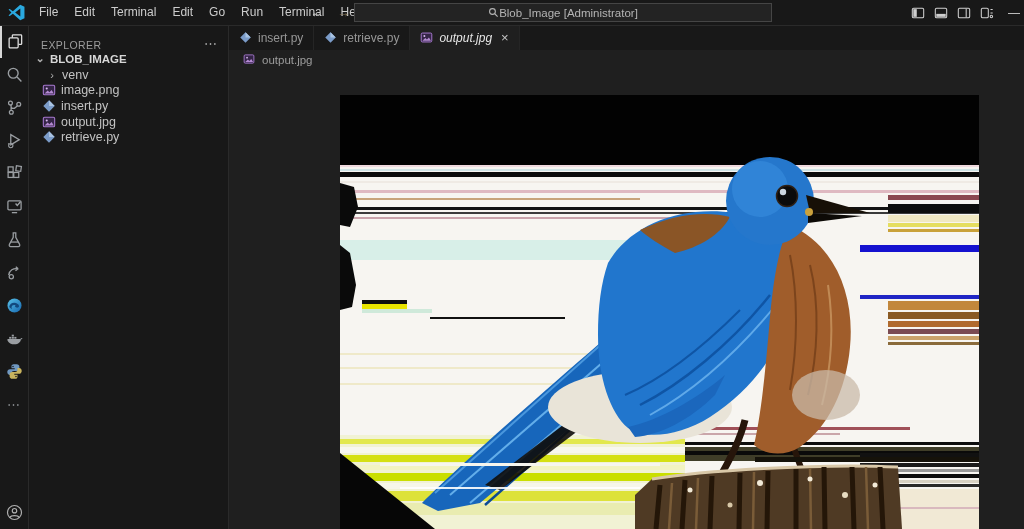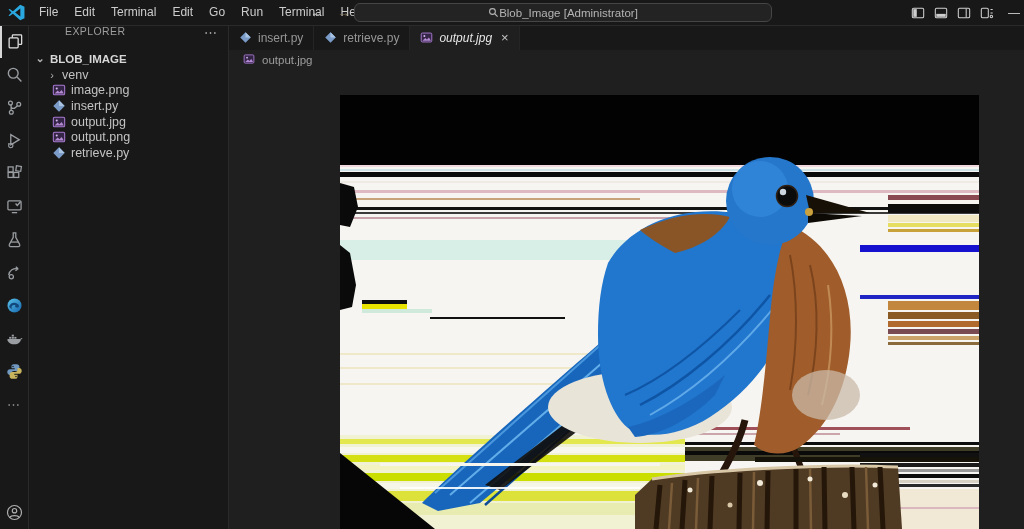--- a/index.html
+++ b/index.html
@@ -8,47 +8,47 @@
   
   .titlebar{position:absolute;left:0;top:0;width:1024px;height:25px;background:#181818;
             border-bottom:1px solid #2a2a2a;display:flex;align-items:center;z-index:30;}
   .vslogo{width:17px;height:17px;margin:0 6px 0 8px;flex:0 0 auto;}
   .menu{display:flex;align-items:center;height:100%;}
   .menu-item{font-size:12px;color:#cccccc;padding:4px 8px;line-height:25px;cursor:default;}
   .nav-arrows{position:absolute;left:310px;top:0;height:25px;display:flex;align-items:center;gap:14px;}
   .nav-arrow{font-size:13px;color:#c5c5c5;}
   .nav-arrow.fwd{color:#8a7a5a;}
   .command-center{position:absolute;left:354px;top:3px;width:416px;height:17px;background:#232323;
-            border:1px solid #454545;border-radius:6px;display:flex;align-items:center;justify-content:center;
+            border:1px solid #454545;border-radius:0;display:flex;align-items:center;justify-content:center;
             gap:0;font-size:11.5px;color:#b4b4b4;}
   .cc-search-icon{width:11px;height:11px;}
   .layout-controls{position:absolute;right:30px;top:0;height:25px;display:flex;align-items:center;gap:9px;}
   .layout-controls svg{width:14px;height:14px;}
   .win-min{position:absolute;right:4px;top:0;height:25px;display:flex;align-items:center;font-size:12px;color:#cfcfcf;}
   
   .activitybar{position:absolute;left:0;top:25px;width:28px;height:504px;background:#181818;
                border-right:1px solid #2a2a2a;display:flex;flex-direction:column;align-items:center;z-index:20;}
   .ab-item{width:28px;height:33px;display:flex;align-items:center;justify-content:center;}
   .ab-item svg{width:17px;height:17px;}
   .ab-item.active{border-left:2px solid #d7d7d7;width:26px;}
   .ab-more{color:#9a9ea2;font-size:13px;letter-spacing:1px;}
   .ab-spacer{flex:1;}
   .ab-account{width:28px;height:30px;display:flex;align-items:center;justify-content:center;margin-bottom:2px;}
   
   .sidebar{position:absolute;left:28px;top:25px;width:200px;height:504px;background:#181818;
            border-right:1px solid #2a2a2a;z-index:10;}
-  .sb-header{height:26px;display:flex;align-items:flex-start;justify-content:space-between;
-             padding:0 10px 0 13px;font-size:10.5px;letter-spacing:.4px;color:#9d9d9d;margin-left:24px;}
+  .sb-header{height:26px;display:flex;align-items:flex-end;justify-content:space-between;
+             padding:0 10px 0 13px;font-size:10.5px;letter-spacing:.4px;color:#9d9d9d;}
   .sb-more{color:#c0c0c0;font-size:13px;letter-spacing:1px;}
   .tree{font-size:12.5px;color:#c3c3c3;}
   .row{height:15.7px;display:flex;align-items:center;gap:5px;cursor:pointer;}
   .row.root{padding-left:7px;font-weight:bold;font-size:11.5px;color:#d7d7d7;}
   .row .chev{width:10px;text-align:center;color:#b0b0b0;font-size:11px;}
   .row.folder{padding-left:19px;}
-  .row.file{padding-left:24px;text-align:right;}
+  .row.file{padding-left:14px;text-align:right;}
   .ficon{width:14px;height:14px;flex:0 0 auto;display:inline-flex;}
   .ficon svg{width:14px;height:14px;}
   
   .editor{position:absolute;left:229px;top:25px;width:795px;height:504px;background:#1f1f1f;}
   .tabbar{height:25px;background:#181818;display:flex;border-bottom:1px solid #1f1f1f;}
   .tab{display:flex;align-items:center;gap:5px;padding:0 10px;font-size:12px;color:#969696;
        background:#181818;border-right:1px solid #252525;cursor:pointer;}
   .tab .ficon svg{width:13px;height:13px;}
   .tab.active{background:#1f1f1f;color:#e6e6e6;font-style:italic;}
   .tab-close{font-style:normal;font-size:13px;color:#c5c5c5;margin-left:4px;}
@@ -243,30 +243,20 @@
       </div>
       <div class="row file">
         <span class="ficon">
           <svg viewBox="0 0 16 16">
               <rect x="1.5" y="2.5" width="13" height="11" rx="1.5" fill="#352547" stroke="#a879d1" stroke-width="1.2"></rect>
               <circle cx="5.4" cy="6.2" r="1.2" fill="#d8b9ef"></circle>
               <path d="M3 12 l3.5-3.5 2 2 L11 8 l2.5 4Z" fill="#b48ad2"></path>
             </svg>
         </span>
         <span>output.jpg</span>
-      </div>
-      <div class="row file">
-        <span class="ficon">
-          <svg viewBox="0 0 16 16">
-              <rect x="1.5" y="2.5" width="13" height="11" rx="1.5" fill="#352547" stroke="#a879d1" stroke-width="1.2"></rect>
-              <circle cx="5.4" cy="6.2" r="1.2" fill="#d8b9ef"></circle>
-              <path d="M3 12 l3.5-3.5 2 2 L11 8 l2.5 4Z" fill="#b48ad2"></path>
-            </svg>
-        </span>
-        <span>output.png</span>
       </div>
       <div class="row file">
         <span class="ficon">
           <svg viewBox="0 0 16 16">
               <polygon points="8,1.5 14.5,8 8,14.5 1.5,8" fill="#7b9cc9"></polygon>
               <polygon points="8,1.5 14.5,8 8,8" fill="#a9c3e2"></polygon>
             </svg>
         </span>
         <span>retrieve.py</span>
       </div>

